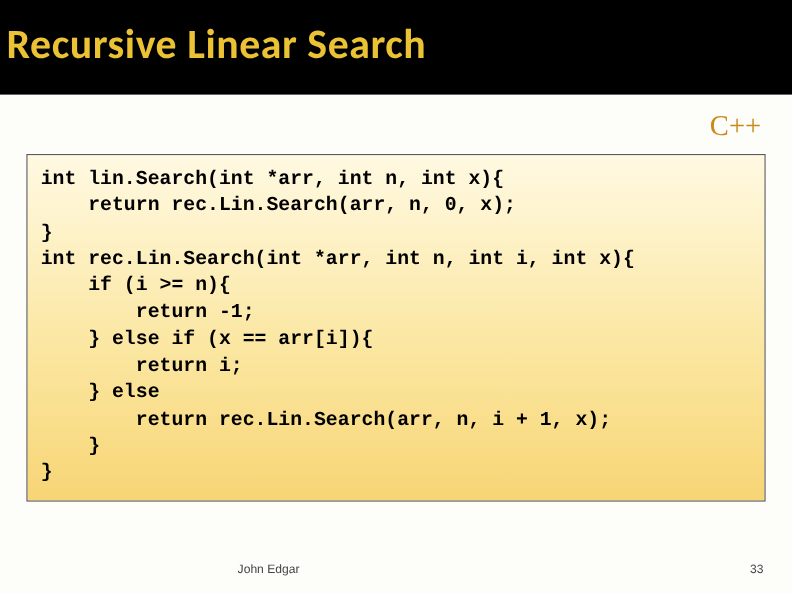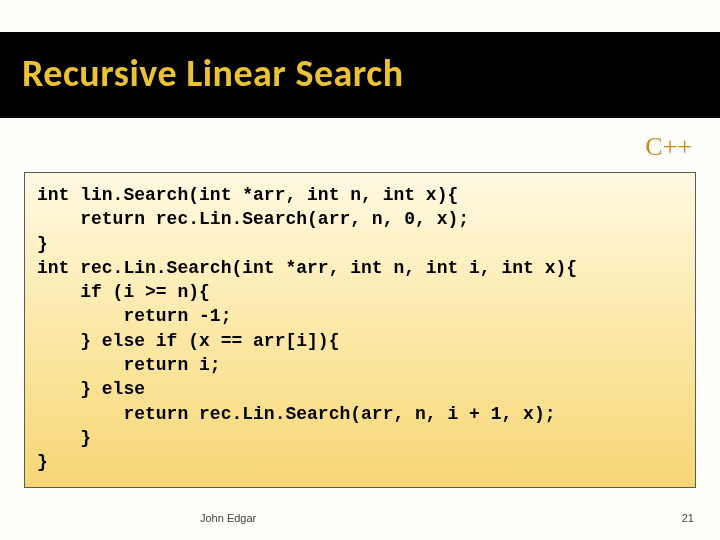--- a/index.html
+++ b/index.html
@@ -6,22 +6,21 @@
   html, body { width: 720px; height: 540px; font-family: Georgia, 'Times New Roman', serif; }
   .slide {
     width: 720px; height: 540px;
     background: #fdfdfa;
     position: relative;
     display: flex; flex-direction: column;
   }
   .title-bar {
     background: #000;
     color: #eac234;
-    padding: 18px 0 22px 22px;
-    margin-top: 32px;
+    padding: 18px 0 22px 6px;
   }
   .title-text {
     font-size: 38px;
     font-weight: bold;
     font-family: 'Segoe UI', 'Calibri', Arial, sans-serif;
     letter-spacing: 0.5px;
   }
   .lang-label {
     text-align: right;
     color: #c98a1a;
@@ -37,21 +36,21 @@
     font-family: 'Courier New', Courier, monospace;
     font-size: 18px;
     font-weight: bold;
     color: #000;
     line-height: 1.35;
     white-space: pre;
   }
   .footer {
     position: absolute;
     bottom: 16px;
-    left: 0; right: 0;
+    left: 16px; right: 0;
     display: flex;
     font-family: Arial, sans-serif;
     font-size: 11px;
     color: #444;
   }
   .author { margin-left: 200px; }
   .pagenum { margin-left: auto; margin-right: 26px; }
 </style>
 </head>
 <body>
@@ -68,15 +67,15 @@
     if (i &gt;= n){
         return -1;
     } else if (x == arr[i]){
         return i;
     } else
         return rec.Lin.Search(arr, n, i + 1, x);
     }
 }</div>
   <div class="footer">
     <div class="author">John Edgar</div>
-    <div class="pagenum">21</div>
+    <div class="pagenum">33</div>
   </div>
 </div>
 
 </body></html>

